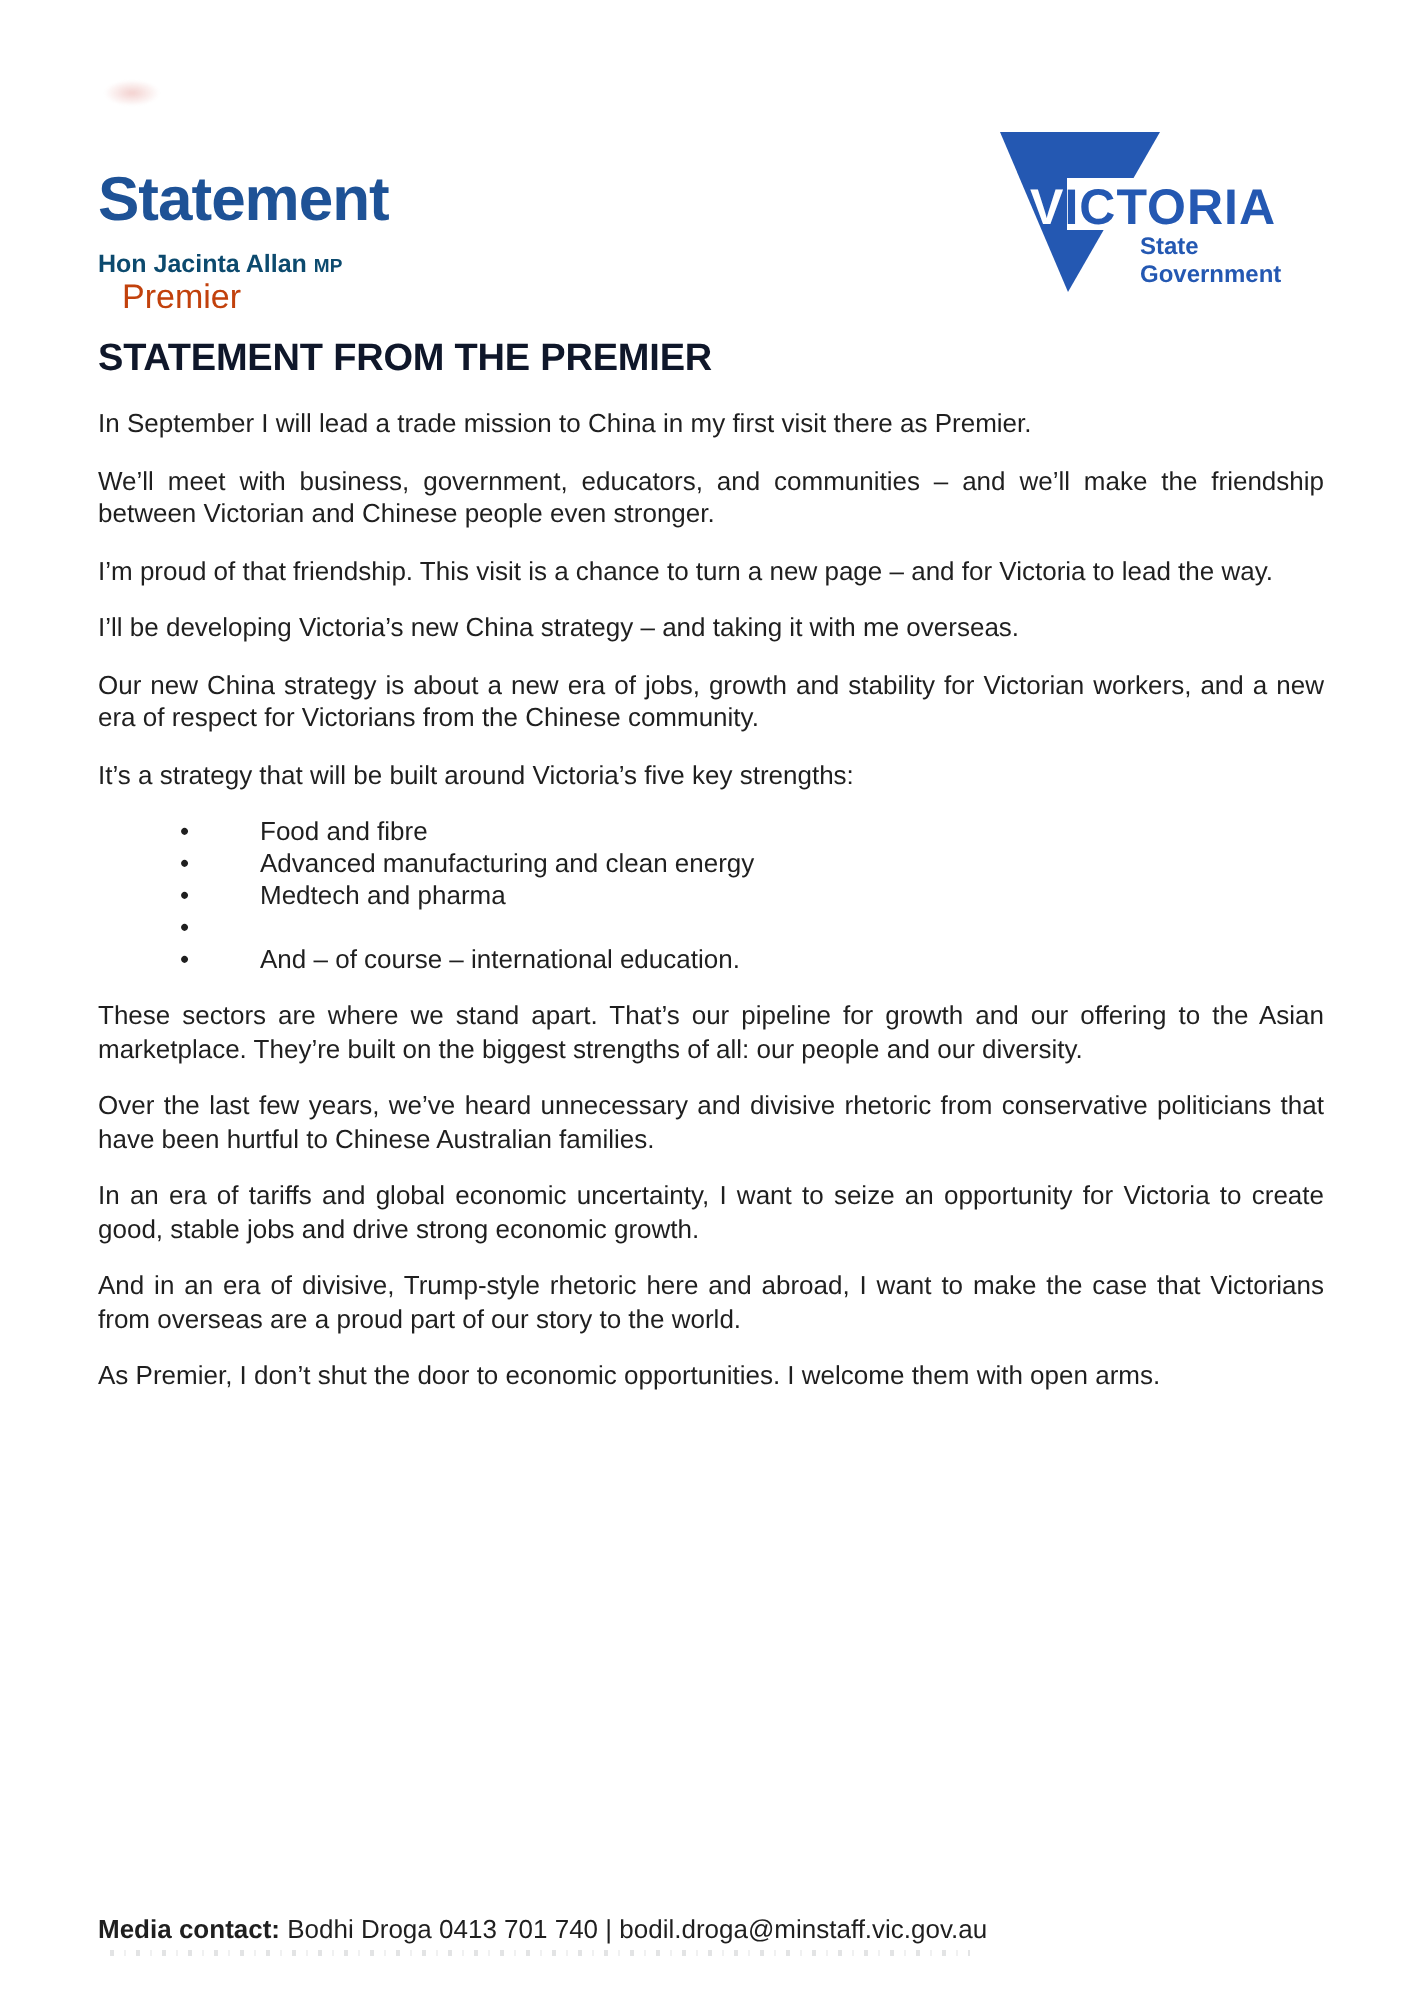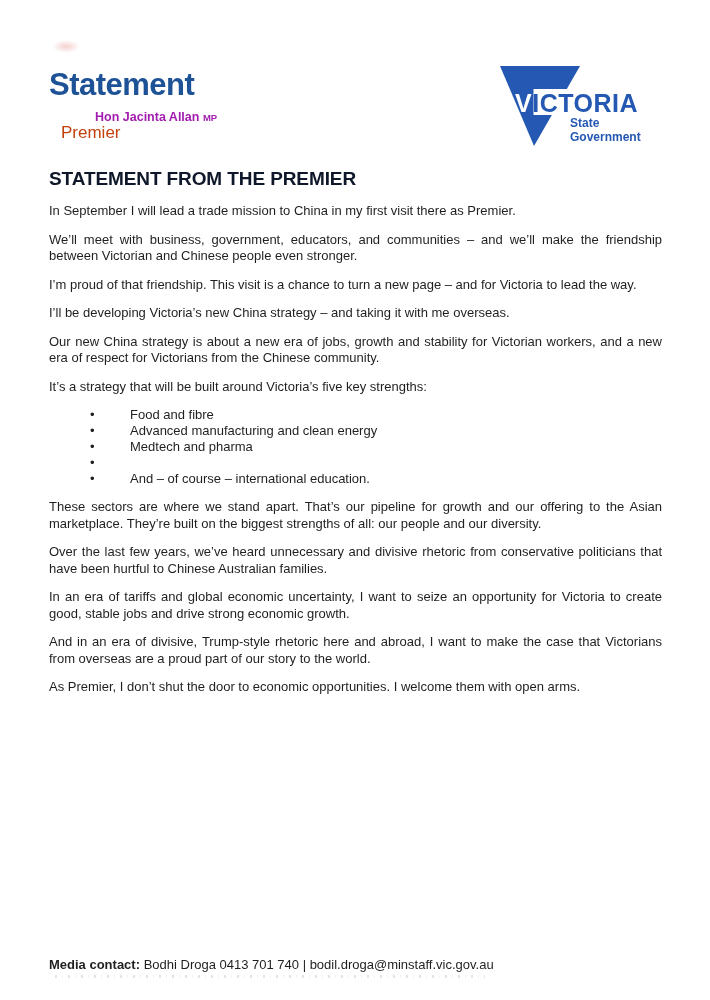--- a/index.html
+++ b/index.html
@@ -10,36 +10,35 @@
     margin: 0 auto;
     background: #ffffff;
     font-family: "Liberation Sans", sans-serif;
     color: #1f1f1f;
     overflow: hidden;
     box-sizing: border-box;
     padding: 52px 48px 0 49px;
   }
 
   
-  .masthead { display:flex; justify-content:space-between; align-items:center; }
+  .masthead { display:flex; justify-content:space-between; align-items:flex-end; }
   .masthead-title {
     margin:0;
     font-size: 31px;
     line-height: 34px;
     font-weight: bold;
     color: #1e5296;
     letter-spacing: -0.5px;
   }
   .masthead-author {
     margin-top: 8px;
     font-size: 12.5px;
     line-height: 15px;
     font-weight: bold;
-    color: #a21caf;
-    margin-left: 46px;
+    color: #0c4a6e;
   }
   .masthead-postnom { font-size: 9.5px; font-weight: bold; }
   .masthead-role {
     font-size: 17px;
     line-height: 15px;
     color: #c2410c;
     margin-left: 12px;
   }
   .logo-wrap { margin-top: 4px; margin-right: 16px; }
 

